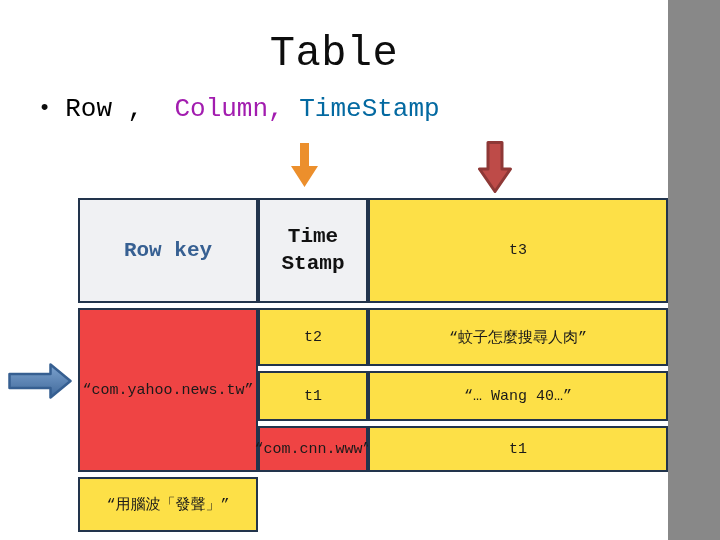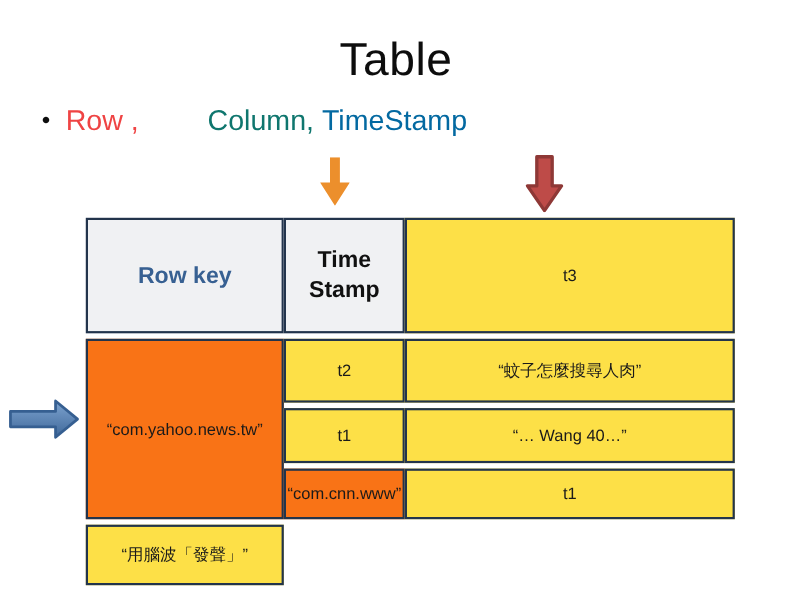--- a/index.html
+++ b/index.html
@@ -1,21 +1,21 @@
 <!DOCTYPE html>
 <html><head>
 <meta charset="utf-8">
 <style>
   html, body { margin: 0; padding: 0; background: #888; }
   .slide {
     position: relative;
-    width: 720px; height: 540px;
+    width: 668px; height: 540px;
     background: #ffffff;
     overflow: hidden;
-    font-family: Liberation Sans, sans-serif;
+    font-family: Liberation Mono, monospace;
   }
 
   
   .title {
     position: absolute;
     top: 30px; left: 0; right: 0;
     margin: 0;
     text-align: center;
     font-size: 42px;
     font-weight: 400;
@@ -28,22 +28,22 @@
     position: absolute;
     top: 94px; left: 38px;
     font-size: 26px;
     color: #0d0d0d;
     display: flex;
     align-items: baseline;
   }
   .bullet-line span { white-space: pre; }
   .bullet-dot { font-size: 22px; margin-right: 14px; position: relative; top: -2px; }
   .b-prefix { font-weight: 700; color: #111111; }
-  .b-row    { color: #ef4444; }
-  .b-col    { color: #0f766e; margin-left: 48px; }
+  .b-row    { color: #000000; }
+  .b-col    { color: #a21caf; }
   .b-ts     { color: #0369a1; }
 
   
   .arrow { position: absolute; }
   #arrow-orange { left: 291px; top: 143px; }
   #arrow-red    { left: 477px; top: 141px; }
   #arrow-blue   { left: 8px;   top: 361px; }
 
   
   .tbl {
@@ -59,21 +59,21 @@
     border: 2px solid #22344C;
     box-sizing: border-box;
     display: flex;
     align-items: center;
     justify-content: center;
     text-align: center;
     background: #fde047;
     padding: 2px 8px;
   }
   .cell.hdr { background: #F0F1F3; }
-  .cell.keycol { background: #f97316; }
+  .cell.keycol { background: #ef4444; }
 
   .hdr-rowkey { color: #376092; font-weight: 700; font-size: 21px; }
   .hdr-time   { color: #111111; font-weight: 700; font-size: 21px; line-height: 1.25; }
   .hdr-col    { font-weight: 700; font-size: 21px; }
   .hdr-col .red   { color: #E01212; }
   .hdr-col .black { color: #111111; }
 
   .keytext  { color: #1a1a1a; font-size: 15px; }
   .timetext { color: #1a1a1a; font-size: 15px; }
   .conttext { color: #1a1a1a; font-size: 15px; }

